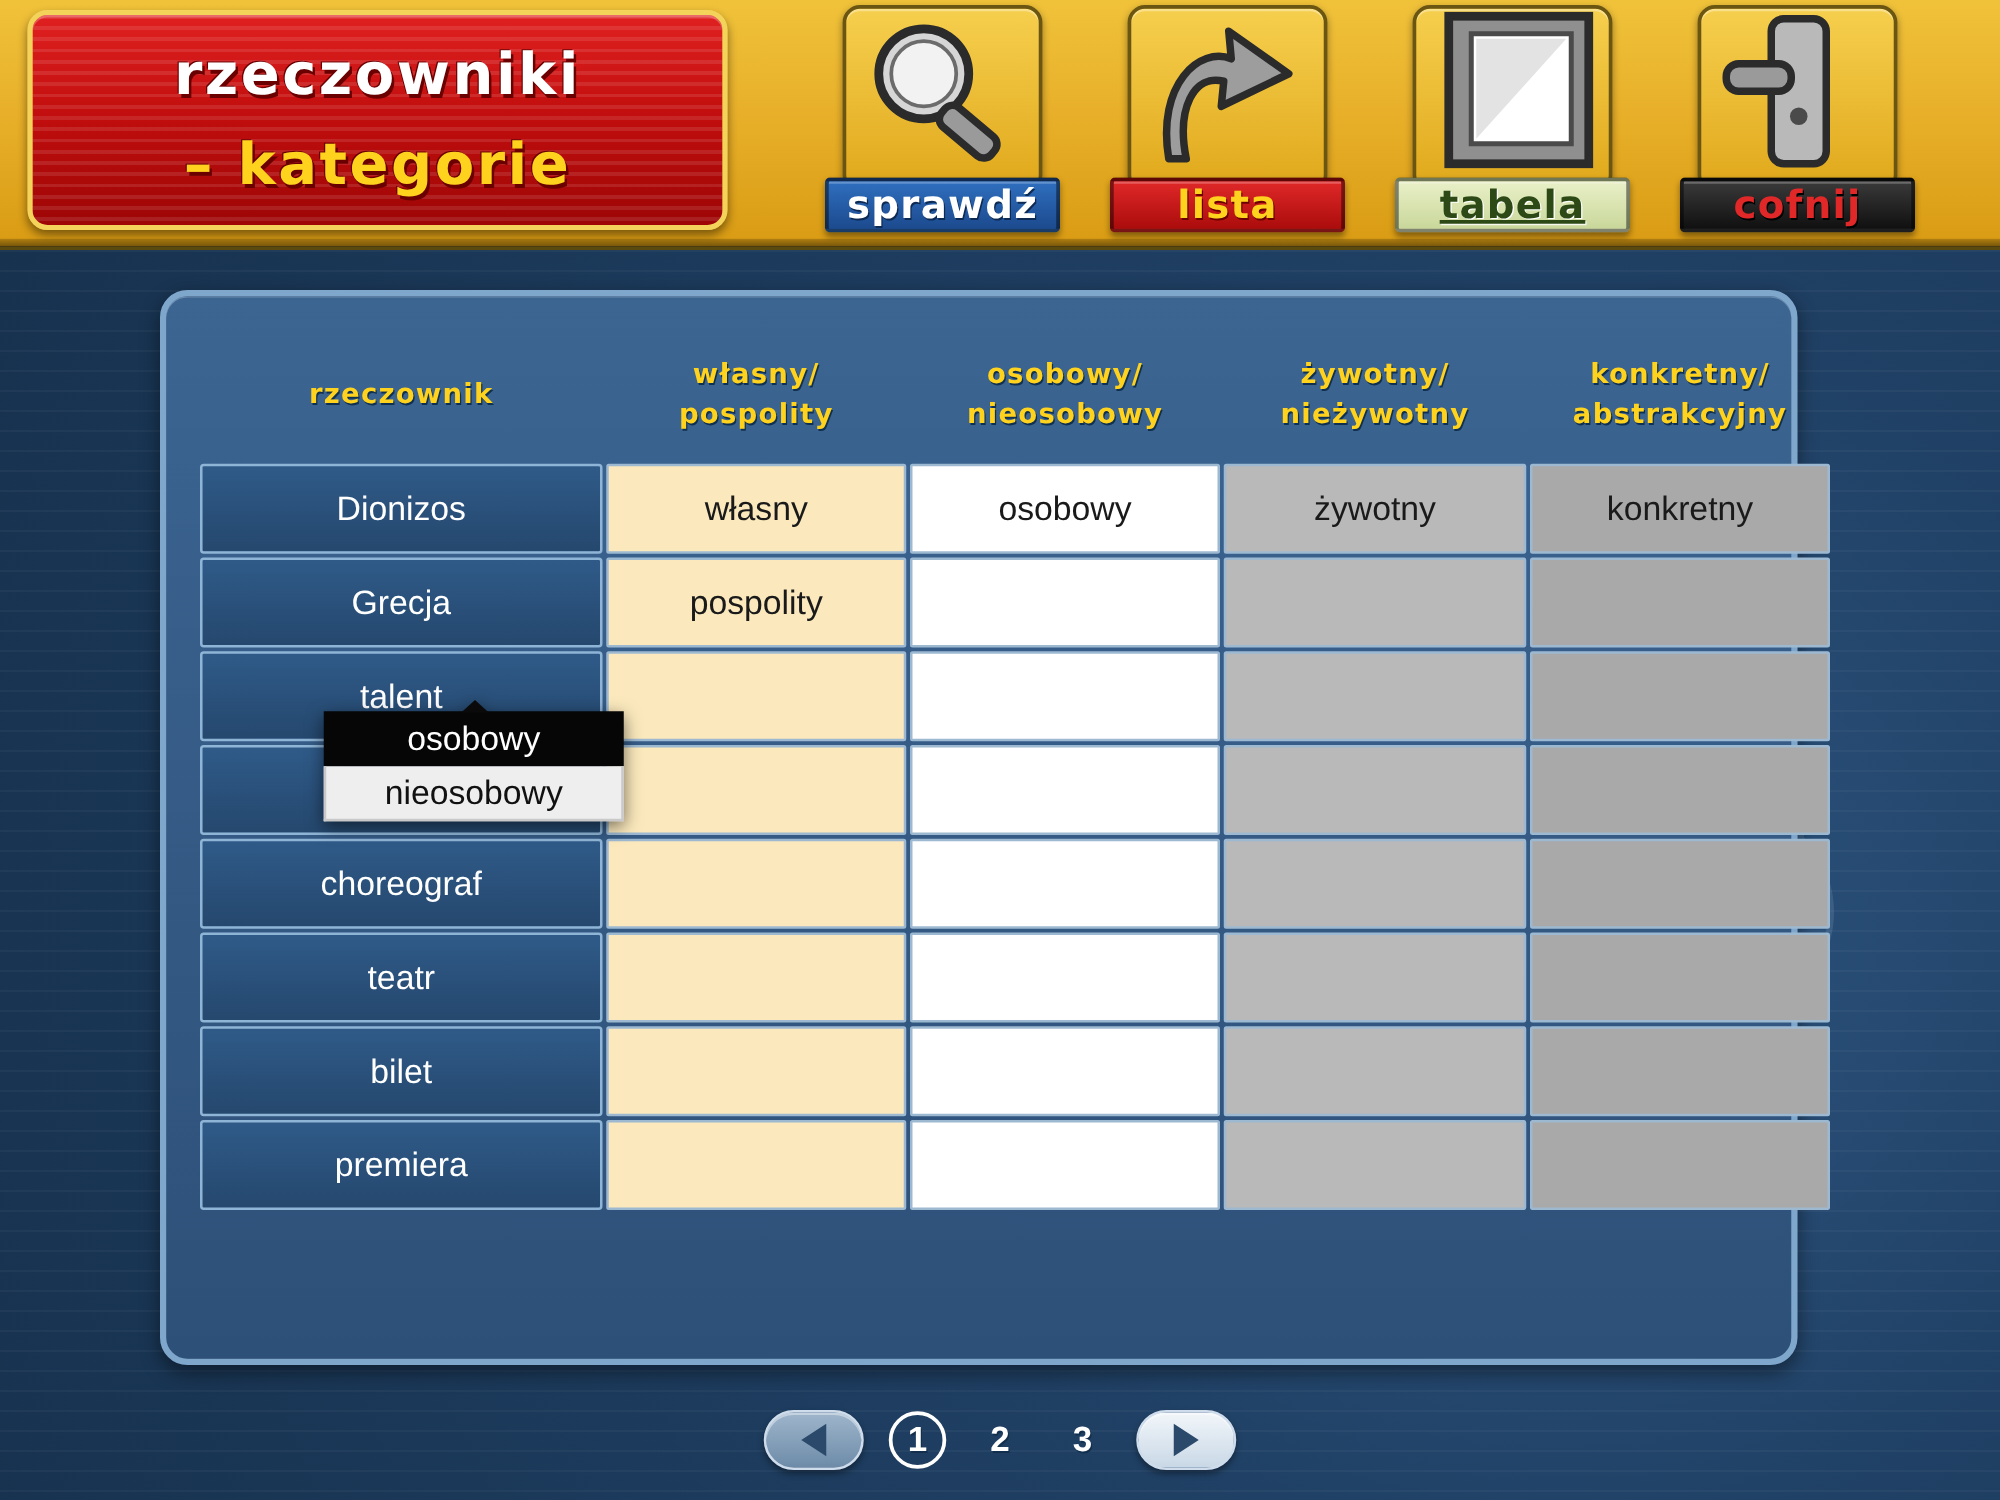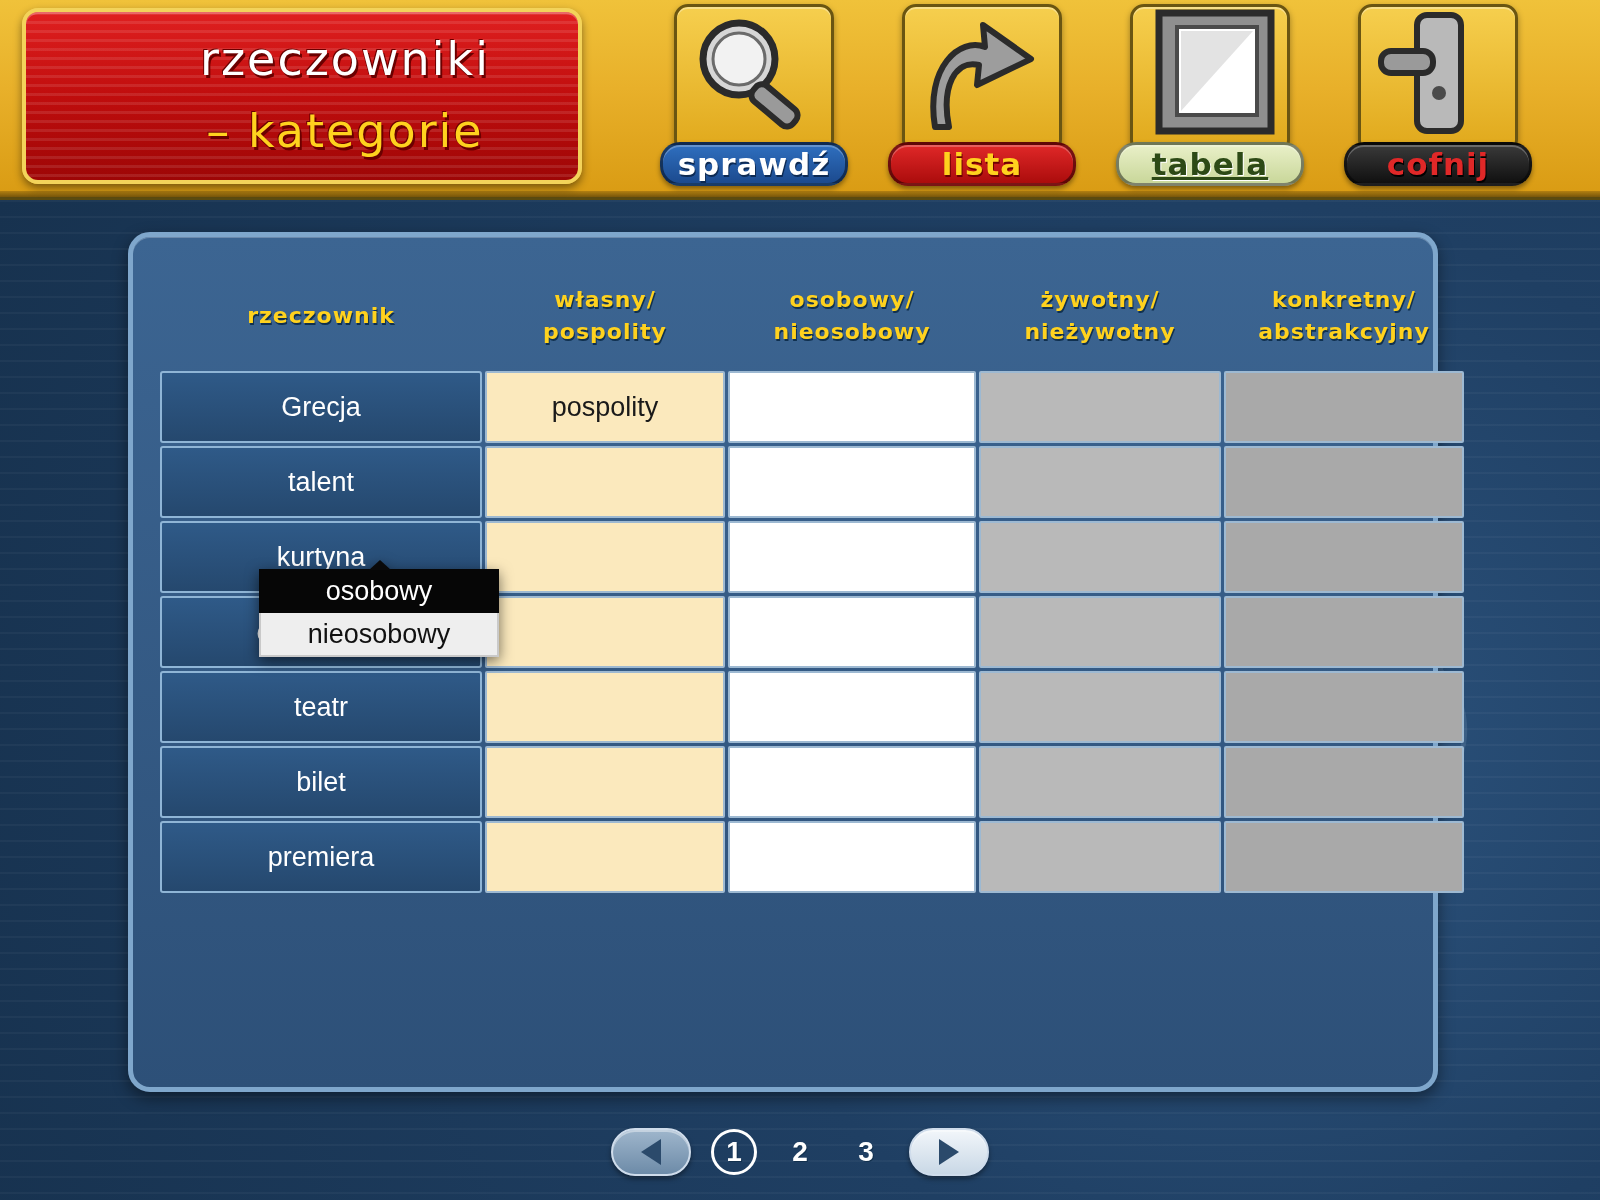--- a/index.html
+++ b/index.html
@@ -35,24 +35,23 @@
     border:4px solid #f3d35a;
     box-shadow:0 4px 8px rgba(0,0,0,.45), inset 0 2px 0 rgba(255,255,255,.25);
     overflow:hidden;
   }
   .title-plaque .stripes{
     position:absolute; inset:0;
     background:repeating-linear-gradient(180deg, rgba(255,255,255,.10) 0 3px, rgba(255,255,255,0) 3px 9px);
   }
   .title-l1, .title-l2 {
     position:absolute; width:100%; text-align:center;
-    font-weight:normal; letter-spacing:2px;
+    font-weight:bold; letter-spacing:2px;
     text-transform:lowercase;
     font-family:"DejaVu Sans", sans-serif;
-    margin-left:43px;
   }
   .title-l1 {
     top:20px; color:#ffffff; font-size:46px;
     text-shadow:2px 3px 0 #6b0000, -1px -1px 0 #6b0000;
   }
   .title-l2 {
     top:92px; color:#ffd21e; font-size:46px;
     text-shadow:2px 3px 0 #6b0000, -1px -1px 0 #6b0000;
   }
 
@@ -62,21 +61,21 @@
   }
   .topbtn .tile {
     position:absolute; left:14px; top:0; width:160px; height:150px;
     border-radius:14px;
     border:3px solid #6a5512;
     box-shadow:inset 0 2px 0 rgba(255,255,255,.35), 0 3px 6px rgba(0,0,0,.35);
     overflow:hidden;
   }
   .topbtn .label {
     position:absolute; left:0; top:138px; width:188px; height:44px;
-    border-radius:20px;
+    border-radius:4px;
     display:flex; align-items:center; justify-content:center;
     font-size:31px; font-weight:bold; letter-spacing:1px;
     font-family:"DejaVu Sans", sans-serif;
     border:3px solid rgba(0,0,0,.45);
     box-shadow:0 3px 5px rgba(0,0,0,.4), inset 0 2px 0 rgba(255,255,255,.25);
     text-transform:lowercase;
   }
   #btn-sprawdz { left:660px; }
   #btn-lista   { left:888px; }
   #btn-tabela  { left:1116px; }
@@ -303,20 +302,27 @@
               <span class="hl2">nieżywotny</span>
             </th>
             <th class="head">
               <span>konkretny/</span>
               <span class="hl2">abstrakcyjny</span>
             </th>
           </tr>
         </thead>
         <tbody>
           <tr>
+            <td class="rowlabel">Dionizos</td>
+            <td class="cell cream">własny</td>
+            <td class="cell white">osobowy</td>
+            <td class="cell gray">żywotny</td>
+            <td class="cell gray2">konkretny</td>
+          </tr>
+          <tr>
             <td class="rowlabel">Grecja</td>
             <td class="cell cream">pospolity</td>
             <td class="cell white"></td>
             <td class="cell gray"></td>
             <td class="cell gray2"></td>
           </tr>
           <tr>
             <td class="rowlabel">talent</td>
             <td class="cell cream"></td>
             <td class="cell white"></td>

